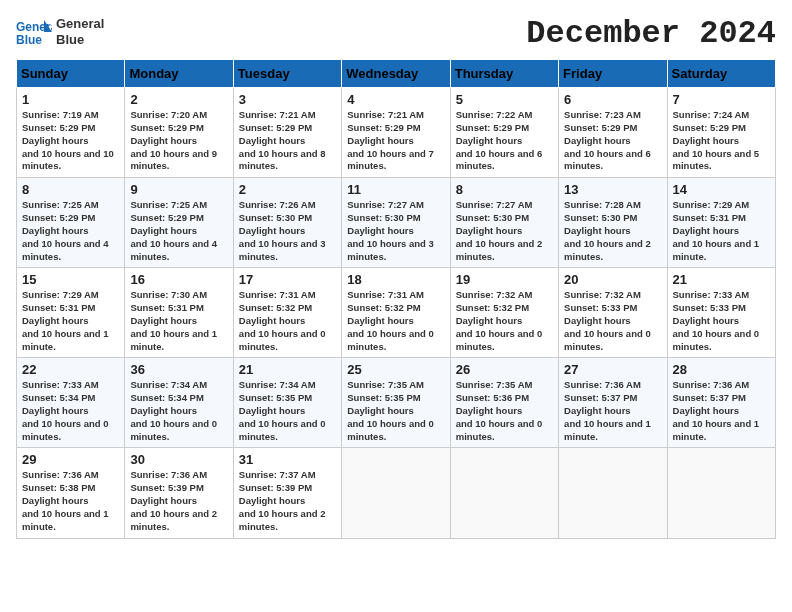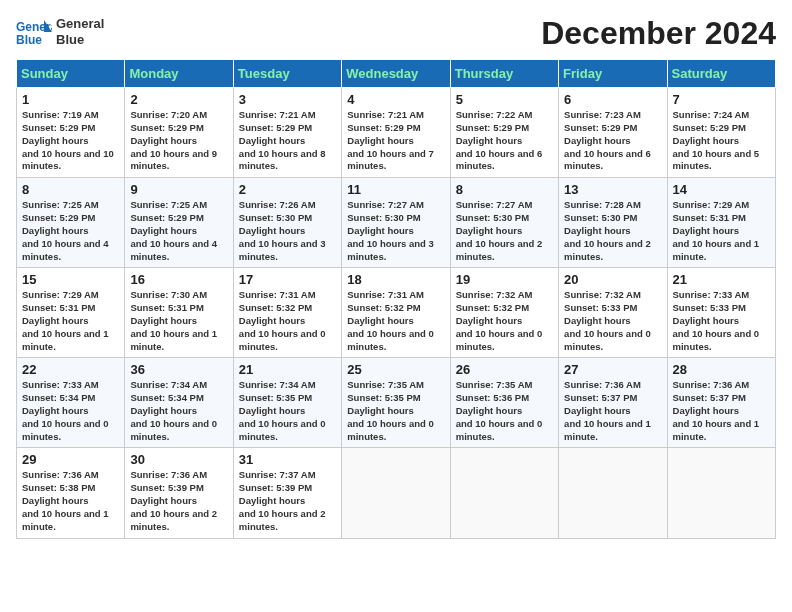--- a/index.html
+++ b/index.html
@@ -25,39 +25,40 @@
       font-size: 13px;
       font-weight: bold;
       color: #333;
       line-height: 1.2;
     }
     .logo-icon {
       width: 36px;
       height: 28px;
     }
     .title-area {
+      font-family: Liberation Mono, monospace;
     }
     .calendar-title {
       font-size: 32px;
       font-weight: bold;
       color: #222;
       line-height: 1.1;
     }
     .calendar-subtitle {
       font-size: 14px;
       color: #555;
     }
     table {
       width: 100%;
       border-collapse: collapse;
       table-layout: fixed;
     }
     thead tr th {
       background: #1a6bb5;
-      color: #86efac;
+      color: #000000;
       font-size: 13px;
       font-weight: bold;
       padding: 6px 4px;
       text-align: left;
       border: 1px solid #fff;
     }
     tbody tr td {
       border: 1px solid #ccc;
       vertical-align: top;
       padding: 4px 5px;

